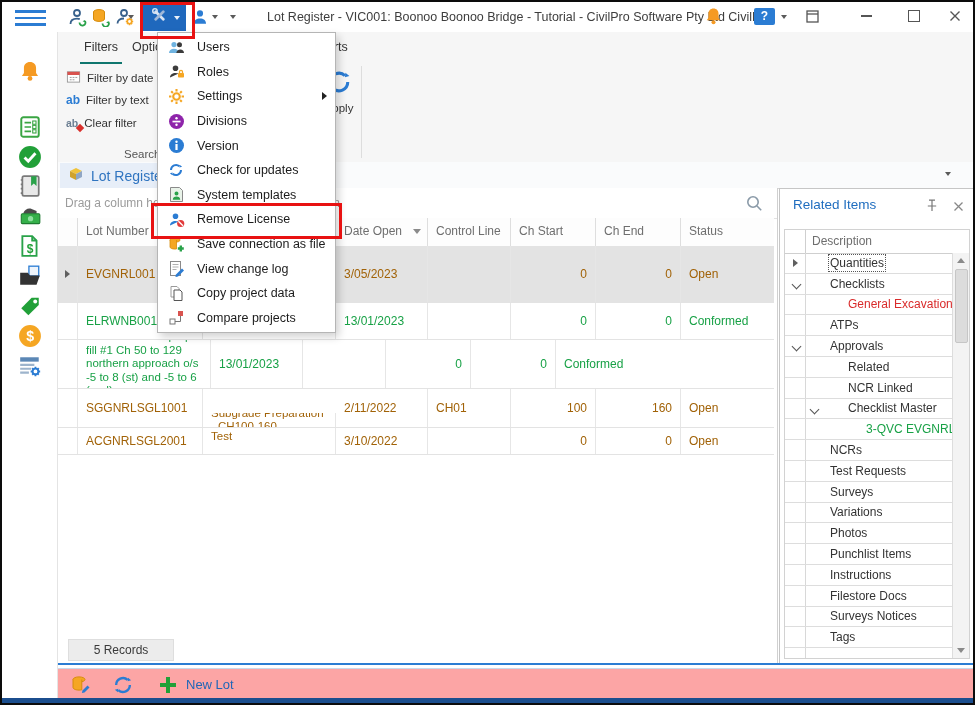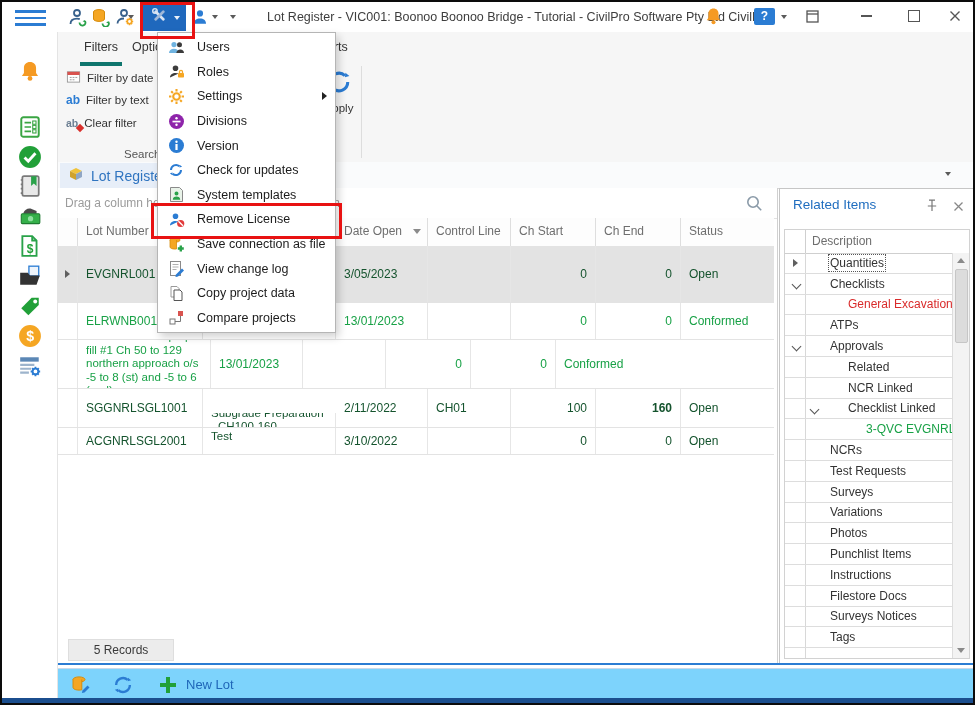--- a/index.html
+++ b/index.html
@@ -17,36 +17,36 @@
   
   .titlebar{left:0;top:0;right:0;height:30px;background:#fff;border-bottom:1px solid #e6e6e6;}
   .title-text{left:265px;top:8px;font-size:12.5px;color:#3d3d3d;}
   .winbtn{width:26px;height:22px;top:3px;display:flex;align-items:center;justify-content:center;cursor:default;}
   
   .sidebar{left:0;top:30px;bottom:5px;width:55px;background:#fff;border-right:1px solid #e4e4e4;}
   .side-ic{left:15px;width:26px;height:26px;display:flex;align-items:center;justify-content:center;}
   
   .ribbon{left:56px;top:30px;right:0;height:130px;background:#f6f6f6;border-bottom:1px solid #d8d8d8;}
   .rtab{top:8px;height:22px;font-size:12.5px;color:#333;padding:0 4px;}
-  .rtab.active{border-bottom:4px solid #0f766e;}
+  .rtab.active{border-bottom:2px solid #0f766e;}
   .rbtn{display:flex;align-items:center;gap:6px;font-size:11.5px;color:#333;}
   .vsep{width:1px;background:#ddd;}
   
   .tabstrip{left:56px;top:160px;right:0;height:26px;background:#fafbfc;border-bottom:1px solid #d6d6d6;}
   .doctab{left:2px;top:1px;height:25px;background:#e7eef8;display:flex;align-items:center;gap:7px;padding:0 14px 0 8px;color:#2f74c0;font-size:14px;}
   
   .grid{left:56px;top:186px;width:719px;height:476px;background:#fff;}
   .grouphint{left:0;top:0;right:0;height:30px;border-bottom:1px solid #e2e2e2;background:#fff;}
   .grouphint .t{position:absolute;left:7px;top:8px;font-size:12px;color:#9b9b9b;}
   .ghead{display:flex;position:absolute;left:0;top:30px;height:28px;border-bottom:1px solid #cfcfcf;background:#fdfdfd;width:716px;}
   .hc{box-sizing:border-box;border-right:1px solid #dedede;font-size:12px;color:#6e6e6e;line-height:27px;padding-left:8px;position:relative;}
   .rows{position:absolute;left:0;top:58px;width:716px;}
   .grow{display:flex;border-bottom:1px solid #e3e3e3;background:#fff;}
   .grow.sel{background:#e3e3e3;}
-  .c{box-sizing:border-box;border-right:1px solid #e6e6e6;font-size:12px;color:#14532d;padding:2px 8px;display:flex;align-items:center;overflow:hidden;}
+  .c{box-sizing:border-box;border-right:1px solid #e6e6e6;font-size:12px;color:#a16207;padding:2px 8px;display:flex;align-items:center;overflow:hidden;}
   .c.num{justify-content:flex-end;}
   .c.desc{font-size:11.5px;line-height:13.5px;align-items:center;}
   .gr .c{color:#18a146;}
   .records{left:10px;top:451px;width:106px;height:22px;background:#ececec;border:1px solid #dedede;box-sizing:border-box;text-align:center;font-size:12px;color:#3a3a3a;line-height:20px;}
   
   .related{left:777px;top:186px;width:196px;height:476px;background:#fff;border:1px solid #c6c6c6;box-sizing:border-box;}
   .rel-title{left:13px;top:8px;font-size:13.5px;color:#1f6dbf;}
   .relgrid{position:absolute;left:4px;right:4px;top:40px;bottom:4px;border:1px solid #d2d2d2;overflow:hidden;}
   .relhead{position:absolute;left:0;right:0;top:0;height:23px;border-bottom:1px solid #cfcfcf;background:#fff;}
   .relhead .t{position:absolute;left:27px;top:4px;font-size:12px;color:#6e6e6e;}
@@ -58,21 +58,21 @@
   .lv1 .lb{margin-left:24px;} .lv1 .chev{left:26px;}
   .lv2 .lb{margin-left:42px;} .lv2 .chev{left:44px;}
   .lv3 .lb{margin-left:60px;}
   .trow.focus .lb{outline:1px dotted #555;outline-offset:1px;}
   .trow.red .lb{color:#d92b2b;} .trow.green .lb{color:#18a146;}
   .vscroll{position:absolute;right:0;top:23px;bottom:0;width:16px;background:#f3f3f3;border-left:1px solid #ddd;}
   .sbtn{position:absolute;left:0;width:15px;height:15px;display:flex;align-items:center;justify-content:center;}
   .sthumb{position:absolute;left:2px;top:16px;width:11px;height:72px;background:#dcdcdc;border:1px solid #c6c6c6;border-radius:2px;}
   
   .bluerule{left:56px;top:661px;right:0;height:2px;background:#2b7cd3;}
-  .statusbar{left:56px;top:666px;right:0;height:31px;background:#7dd3fc;border-top:1px solid #c9d8ea;display:flex;align-items:center;}
+  .statusbar{left:56px;top:666px;right:0;height:31px;background:#fca5a5;border-top:1px solid #c9d8ea;display:flex;align-items:center;}
   .navy{left:0;right:0;bottom:0;height:5px;background:#1b4e8e;}
   
   .menu{left:155px;top:30px;width:177px;background:#fff;border:1px solid #b5b5b5;box-shadow:3px 4px 8px rgba(0,0,0,.18);z-index:50;padding:2px 0;}
   .mi{display:flex;align-items:center;height:24.6px;padding:0 8px 0 9px;cursor:default;}
   .mi-ic{width:18px;height:18px;display:flex;align-items:center;justify-content:center;flex:none;}
   .mi-lb{margin-left:12px;font-size:12.5px;color:#1c1c1c;white-space:nowrap;}
   .mi-sp{flex:1;}
   
   .annot{border:3px solid #e81212;z-index:70;pointer-events:none;}
   
@@ -351,21 +351,21 @@
         <div class="c num" style="width:85px;">0</div>
         <div class="c" style="width:93px;border-right:none;">Conformed</div>
       </div>
       <div class="grow" style="height:38px;">
         <div class="c" style="width:20px;"></div>
         <div class="c" style="width:125px;">SGGNRLSGL1001</div>
         <div class="c desc" style="width:133px;margin-top:24px;">Subgrade Preparation - CH100-160</div>
         <div class="c" style="width:92px;">2/11/2022</div>
         <div class="c" style="width:83px;">CH01</div>
         <div class="c num" style="width:85px;">100</div>
-        <div class="c num" style="width:85px;font-weight:bold;">160</div>
+        <div class="c num" style="width:85px;">160</div>
         <div class="c" style="width:93px;border-right:none;">Open</div>
       </div>
       <div class="grow" style="height:26px;">
         <div class="c" style="width:20px;"></div>
         <div class="c" style="width:125px;text-align:right;">ACGNRLSGL2001</div>
         <div class="c desc" style="width:133px;align-items:flex-start;">Test</div>
         <div class="c" style="width:92px;">3/10/2022</div>
         <div class="c" style="width:83px;"></div>
         <div class="c num" style="width:85px;">0</div>
         <div class="c num" style="width:85px;">0</div>
@@ -425,21 +425,21 @@
             <span class="mk"></span>
             <span class="lb">Related</span>
           </div>
         <div class="trow lv2">
             <span class="mk"></span>
             <span class="lb">NCR Linked</span>
           </div>
         <div class="trow lv2">
             <span class="mk"></span>
             <span class="chev" style="left:26px;"></span>
-            <span class="lb">Checklist Linked</span>
+            <span class="lb">Checklist Master</span>
           </div>
         <div class="trow lv3 green">
             <span class="mk"></span>
             <span class="lb">3-QVC EVGNRL0...</span>
           </div>
         <div class="trow lv1">
             <span class="mk"></span>
             <span class="lb">NCRs</span>
           </div>
         <div class="trow lv1">

